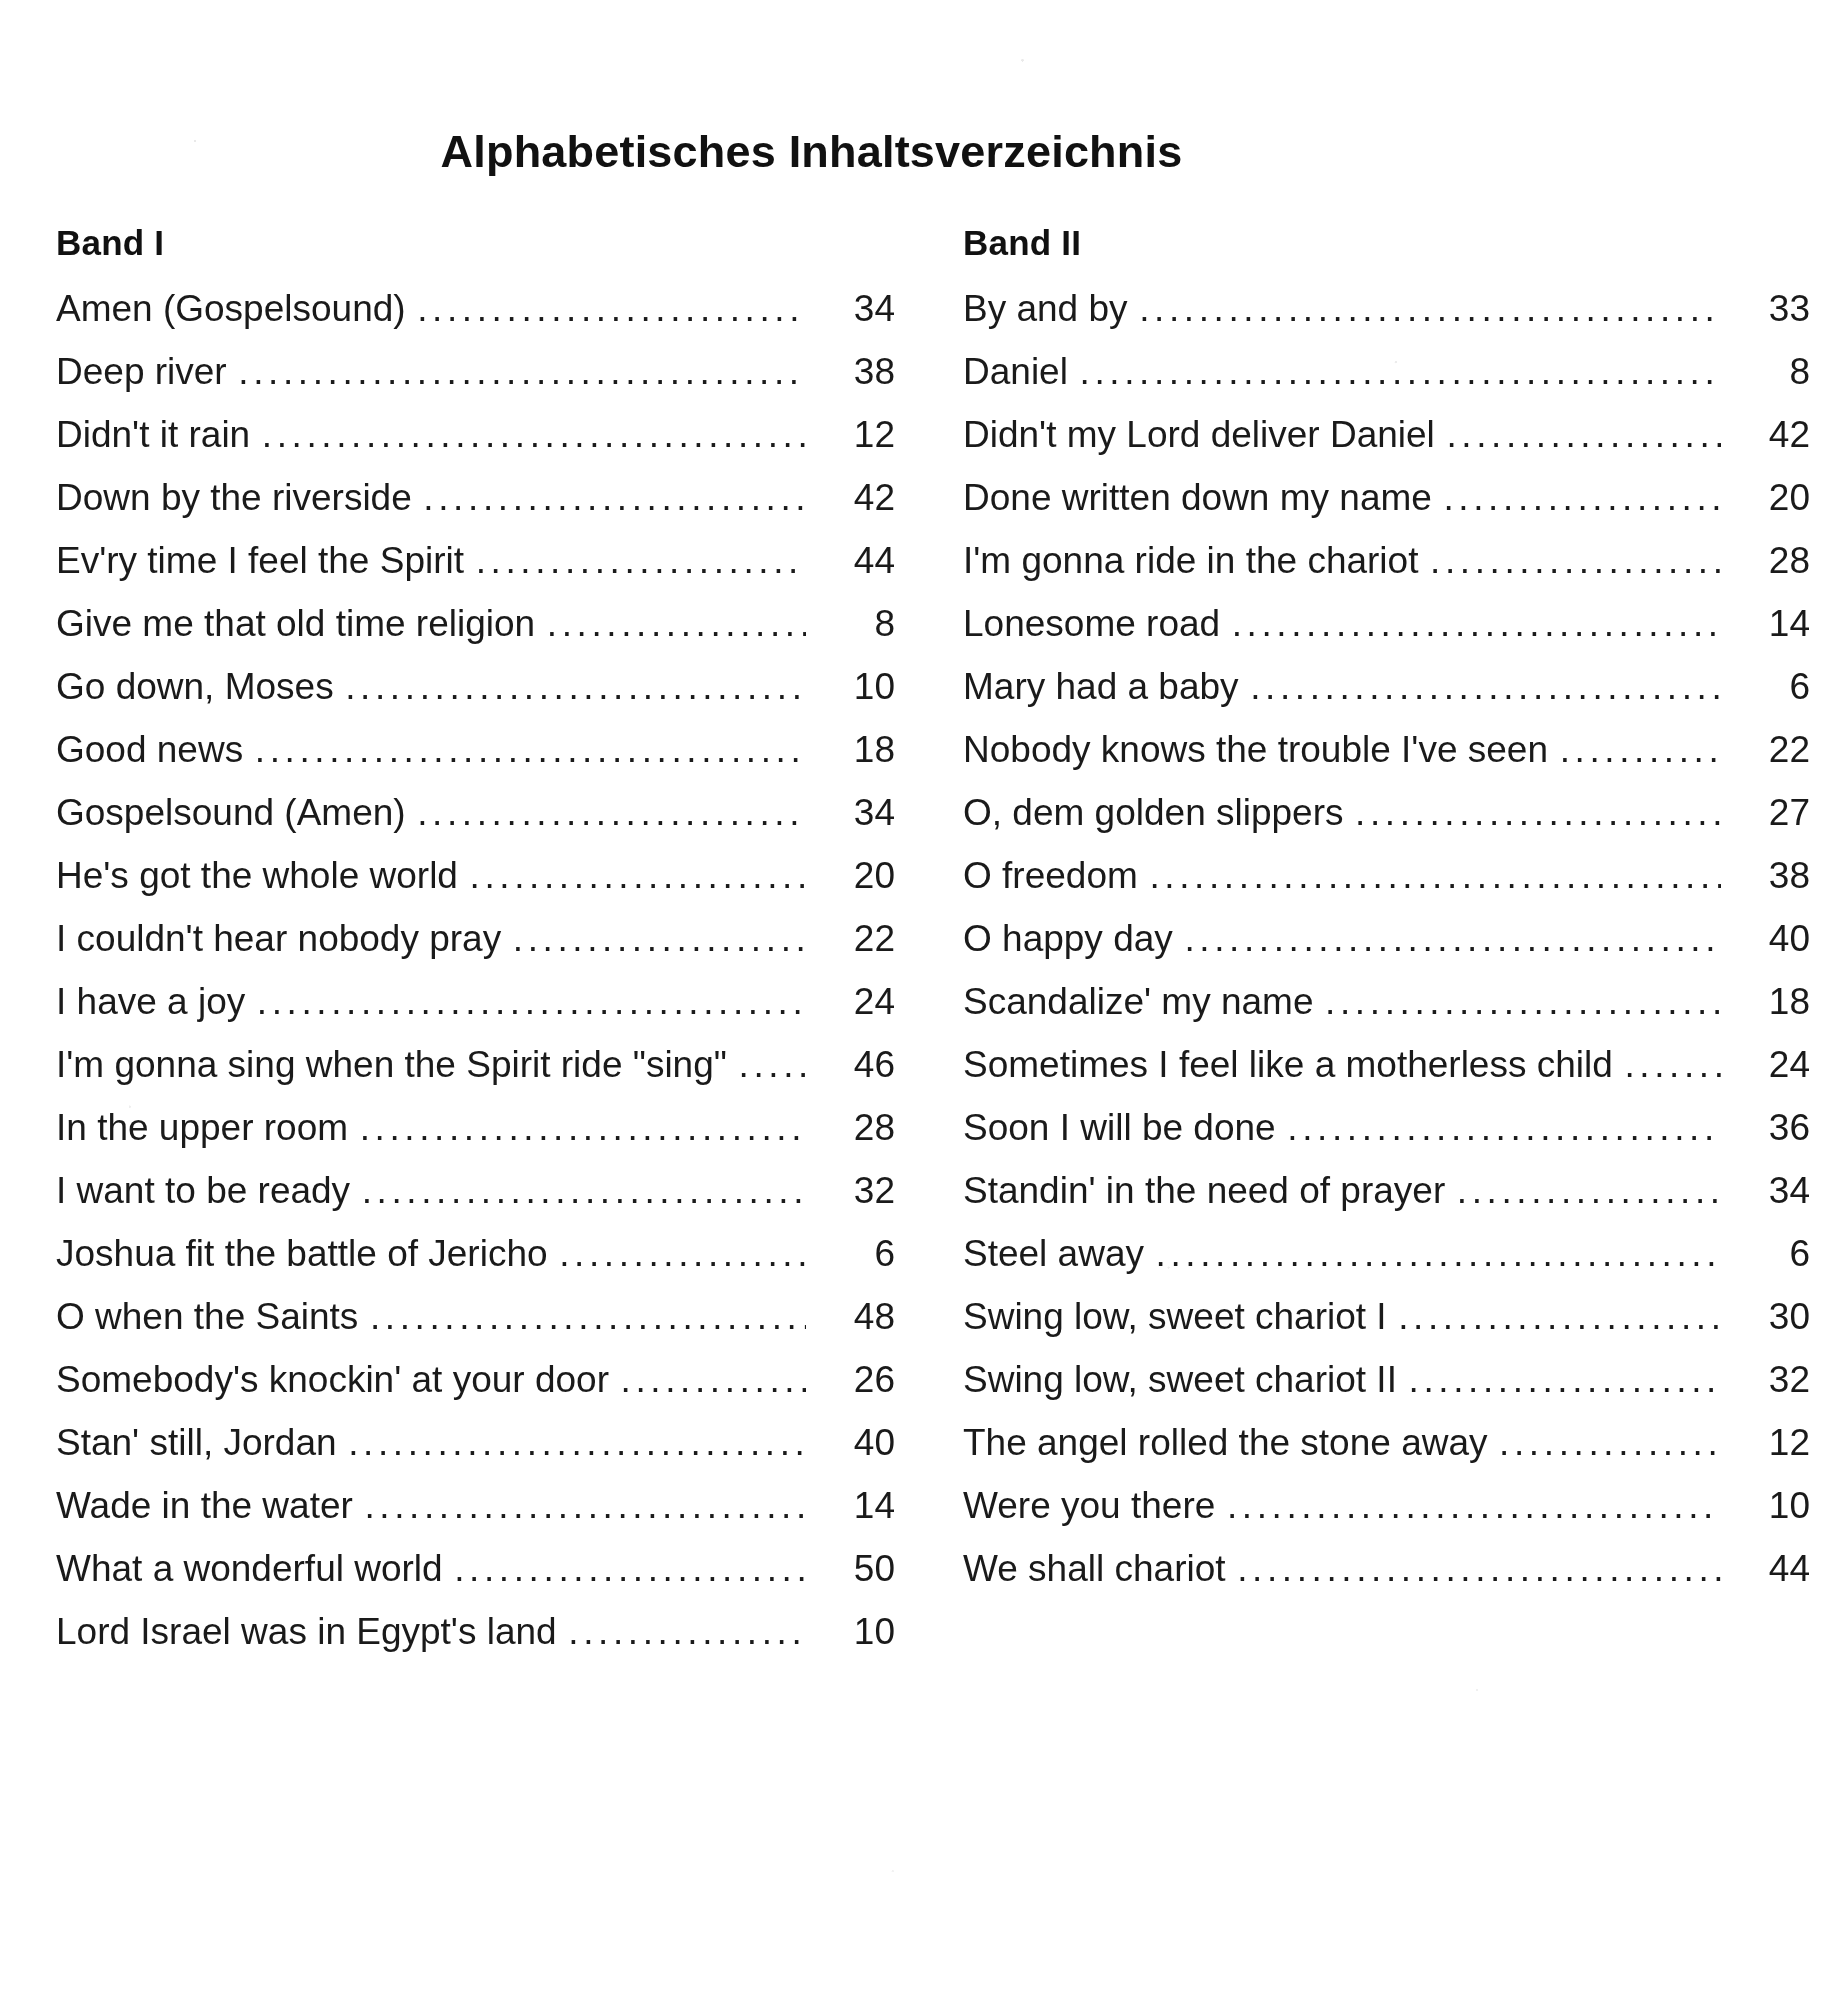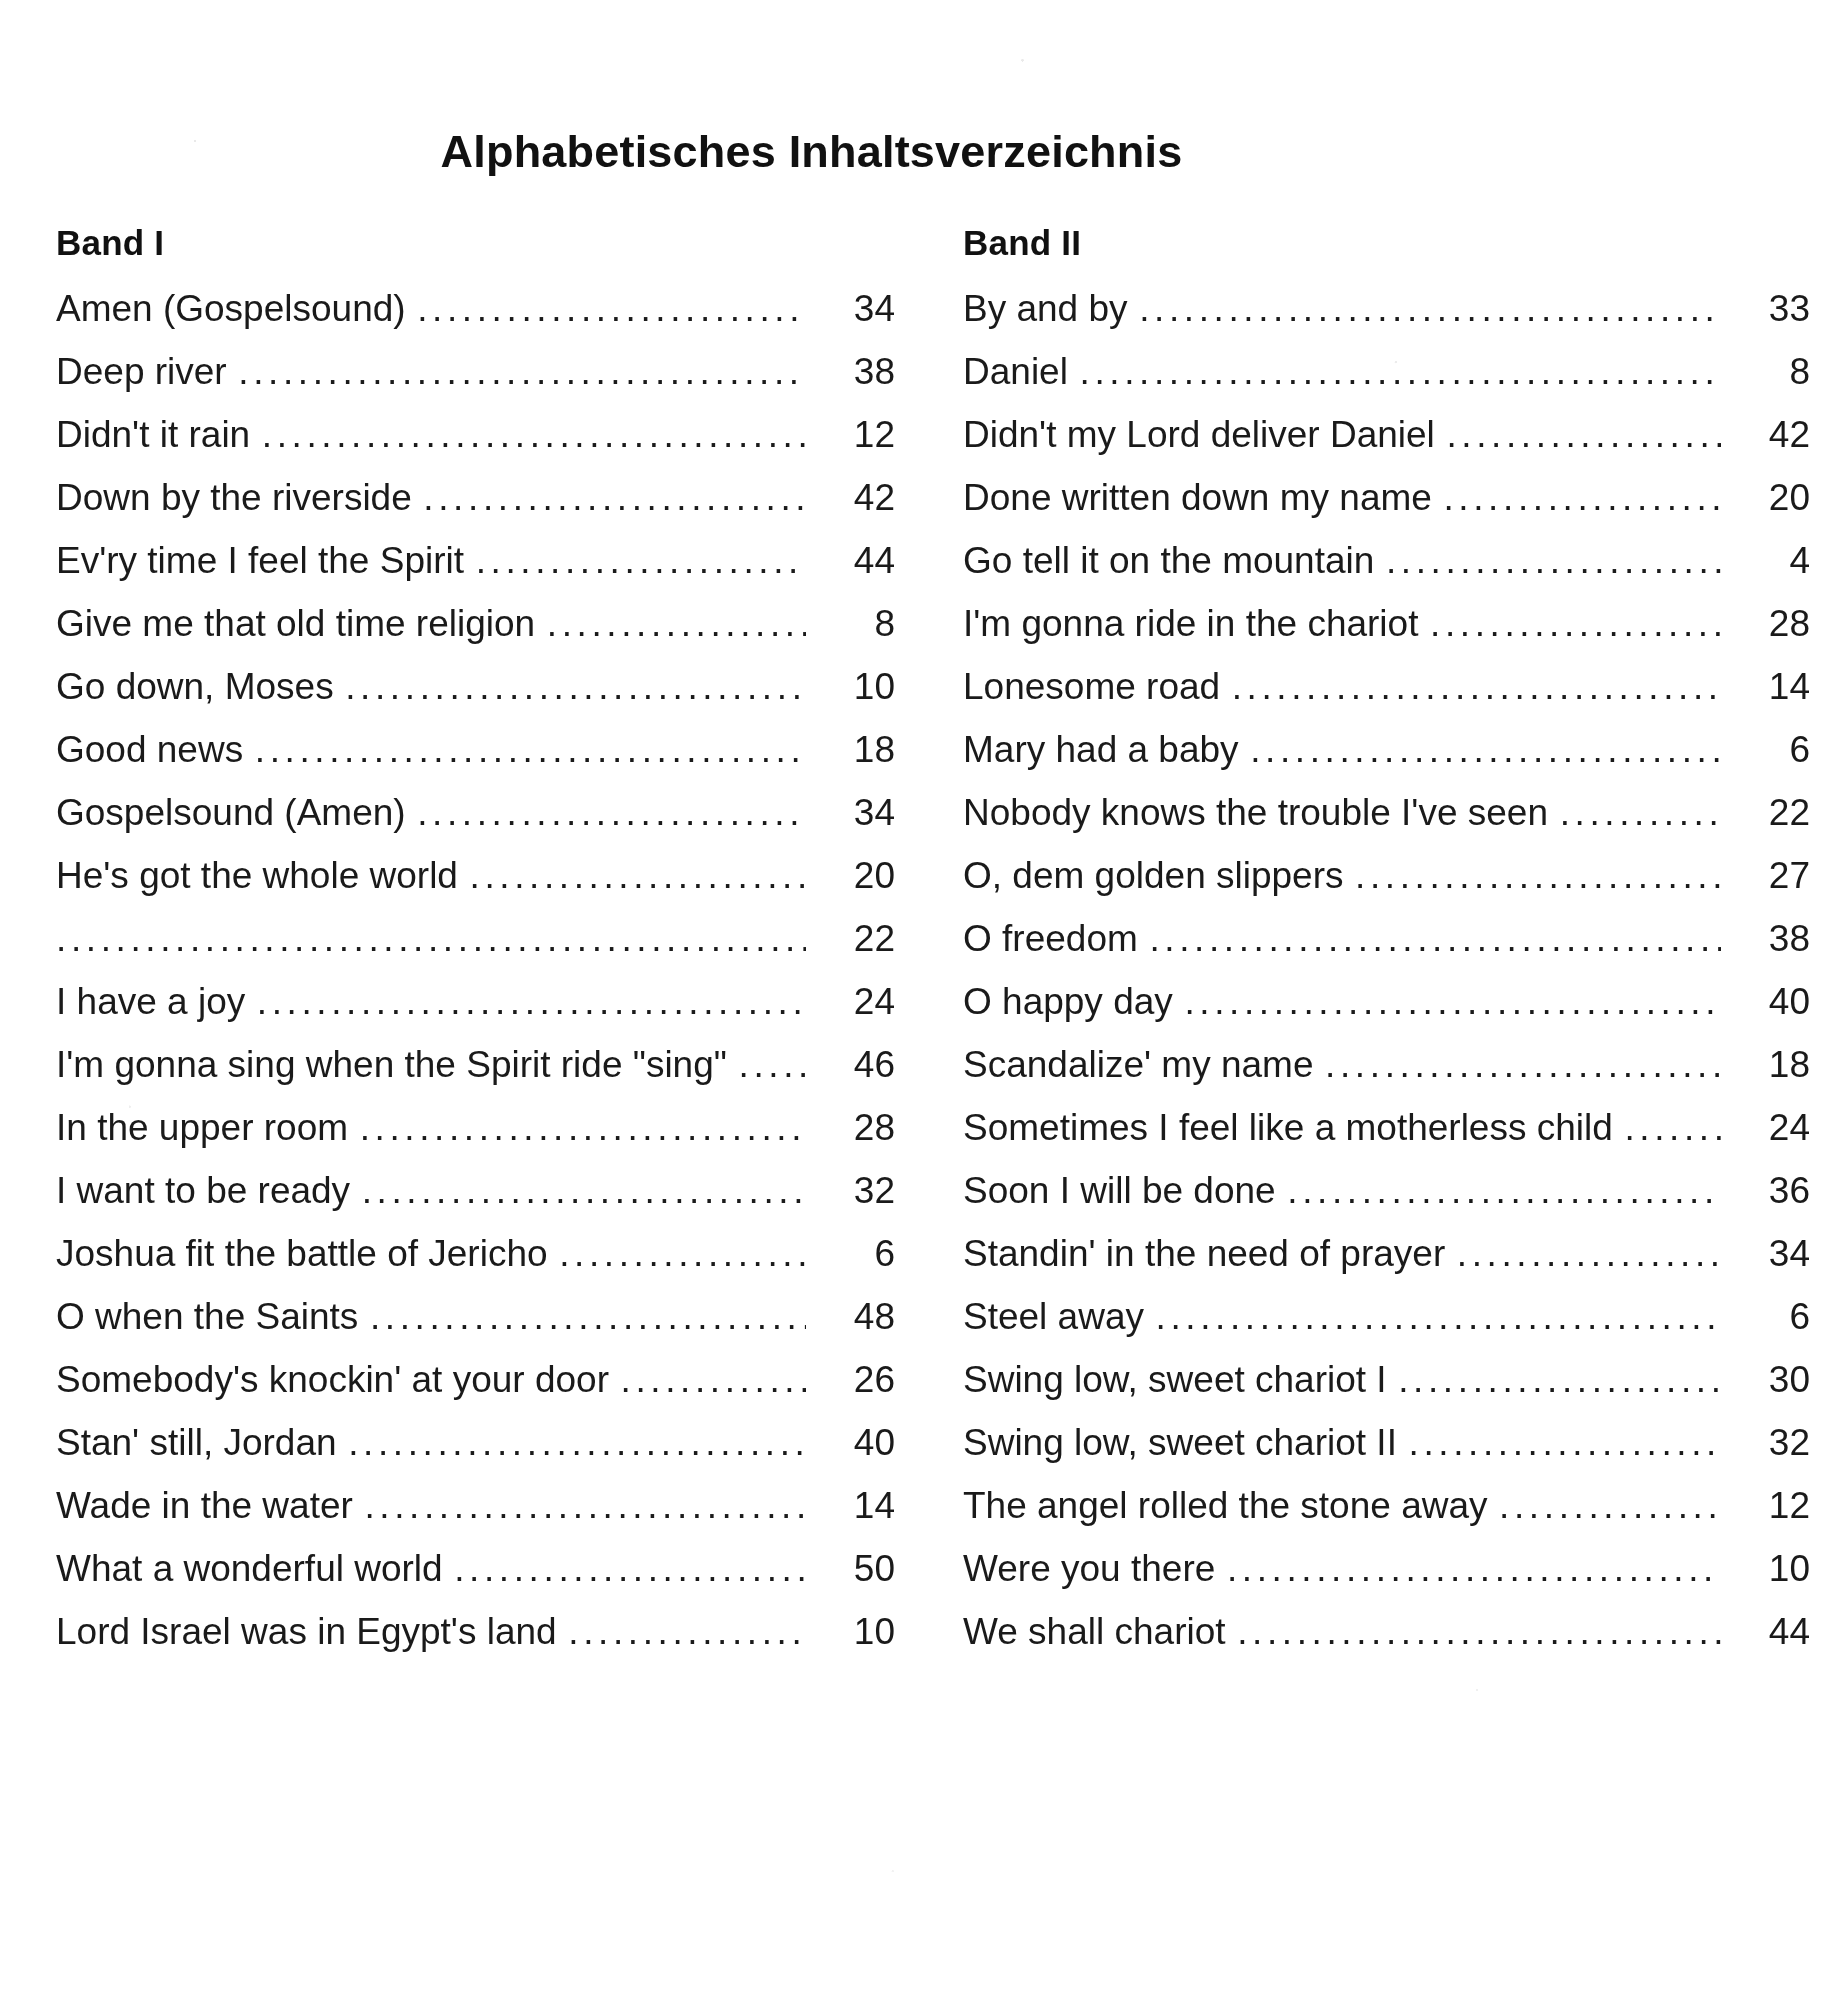--- a/index.html
+++ b/index.html
@@ -184,20 +184,21 @@
             <span class="entry-title">Gospelsound (Amen)</span>
             <span class="leader"></span>
             <span class="entry-page">34</span>
           </li>
           <li class="toc-entry">
             <span class="entry-title">He's got the whole world</span>
             <span class="leader"></span>
             <span class="entry-page">20</span>
           </li>
           <li class="toc-entry">
+            <span class="entry-title">I couldn't hear nobody pray</span>
             <span class="leader"></span>
             <span class="entry-page">22</span>
           </li>
           <li class="toc-entry">
             <span class="entry-title">I have a joy</span>
             <span class="leader"></span>
             <span class="entry-page">24</span>
           </li>
           <li class="toc-entry">
             <span class="entry-title">I'm gonna sing when the Spirit ride "sing"</span>
@@ -269,25 +270,20 @@
             <span class="entry-title">Didn't my Lord deliver Daniel</span>
             <span class="leader"></span>
             <span class="entry-page">42</span>
           </li>
           <li class="toc-entry">
             <span class="entry-title">Done written down my name</span>
             <span class="leader"></span>
             <span class="entry-page">20</span>
           </li>
           <li class="toc-entry">
-            <span class="entry-title">Go tell it on the mountain</span>
-            <span class="leader"></span>
-            <span class="entry-page">4</span>
-          </li>
-          <li class="toc-entry">
             <span class="entry-title">I'm gonna ride in the chariot</span>
             <span class="leader"></span>
             <span class="entry-page">28</span>
           </li>
           <li class="toc-entry">
             <span class="entry-title">Lonesome road</span>
             <span class="leader"></span>
             <span class="entry-page">14</span>
           </li>
           <li class="toc-entry">

